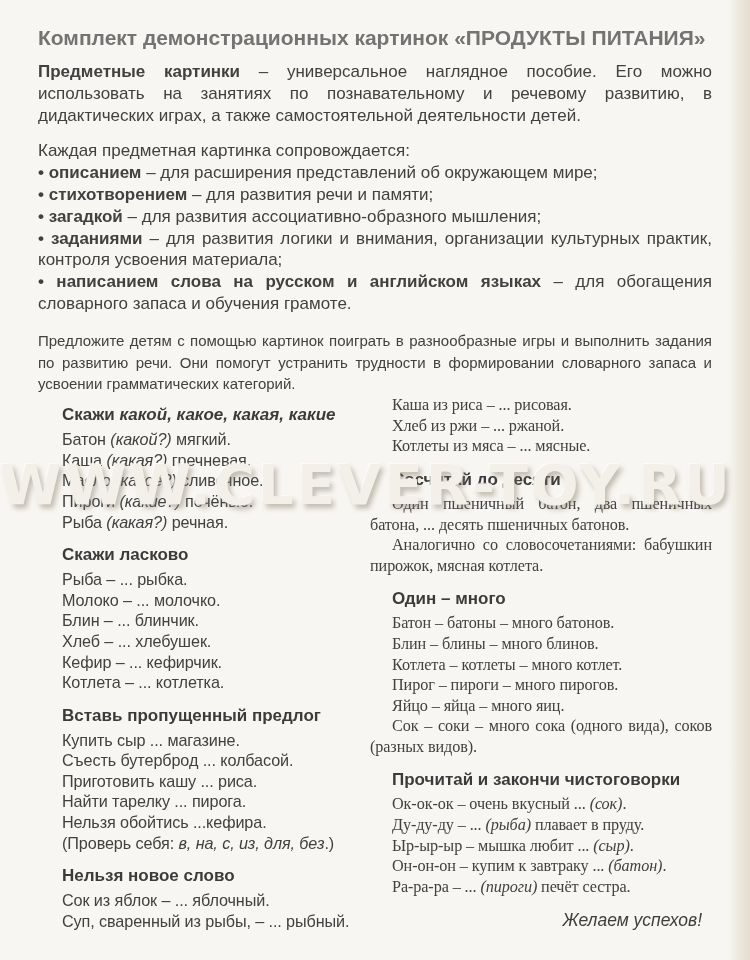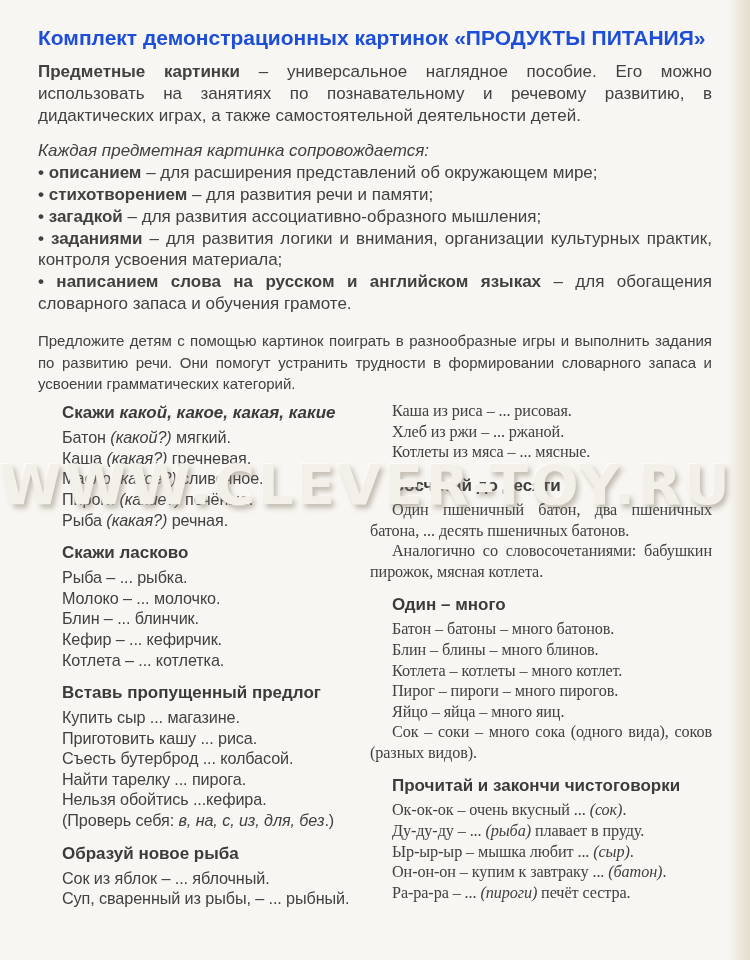--- a/index.html
+++ b/index.html
@@ -9,29 +9,29 @@
     font-family:"Liberation Sans","DejaVu Sans",sans-serif;
     color:#414141;
   }
   .page::after{
     content:"";position:absolute;top:0;right:0;width:22px;height:100%;
     background:linear-gradient(90deg,rgba(210,198,175,0) 0%,rgba(208,196,170,0.45) 85%);
     pointer-events:none;
   }
   h1{
     margin:0;padding:24px 38px 0 38px;
-    font-size:21px;line-height:28px;font-weight:bold;color:#1d4ed8;
+    font-size:21px;line-height:28px;font-weight:bold;color:#737373;
   }
   .intro{margin:9px 38px 0;text-align:justify;font-size:17px;line-height:21.8px;}
-  .lead{margin:14px 38px 0;font-size:17px;line-height:21.8px;font-style:italic;}
+  .lead{margin:14px 38px 0;font-size:17px;line-height:21.8px;}
   .bullets{margin:0 38px;}
   .bullet{margin:0;text-align:justify;font-size:17px;line-height:21.8px;}
   .bullet .marker{font-weight:bold;}
   .suggestion{margin:15px 38px 0;text-align:justify;font-size:15px;line-height:21.8px;}
-  .cols{display:flex;margin:6px 38px 0;align-items:flex-start;}
+  .cols{display:flex;margin:0 38px 0;align-items:flex-end;}
   .col-left{width:332px;padding-left:24px;box-sizing:border-box;flex:none;}
   .col-right{width:342px;flex:none;}
   .sec{margin:0;}
   h3{margin:12px 0 4px;font-size:17px;line-height:21px;font-weight:bold;color:#3b3b3b;}
   .col-left .sec:first-child h3{margin-top:1px;}
   .col-right h3{margin-left:22px;}
   .line{margin:0;font-size:16.2px;line-height:20.6px;letter-spacing:-0.1px;}
   .col-right .line{text-align:justify;text-indent:22px;font-family:Liberation Serif, serif;}
   .closing{margin:13px 10px 0 0;text-align:right;font-style:italic;font-size:17.5px;color:#3e3e3e;}
   .s-r{}
@@ -77,34 +77,35 @@
           <p class="line"><span class="s-r">Каша </span><span class="s-i">(какая?)</span><span class="s-r"> гречневая.</span></p>
           <p class="line"><span class="s-r">Масло </span><span class="s-i">(какое?)</span><span class="s-r"> сливочное.</span></p>
           <p class="line"><span class="s-r">Пироги </span><span class="s-i">(какие?)</span><span class="s-r"> печёные.</span></p>
           <p class="line"><span class="s-r">Рыба </span><span class="s-i">(какая?)</span><span class="s-r"> речная.</span></p>
         </section>
         <section class="sec">
           <h3><span class="s-b">Скажи ласково</span></h3>
           <p class="line"><span class="s-r">Рыба – ... рыбка.</span></p>
           <p class="line"><span class="s-r">Молоко – ... молочко.</span></p>
           <p class="line"><span class="s-r">Блин – ... блинчик.</span></p>
+          <p class="line"><span class="s-r">Хлеб – ... хлебушек.</span></p>
           <p class="line"><span class="s-r">Кефир – ... кефирчик.</span></p>
           <p class="line"><span class="s-r">Котлета – ... котлетка.</span></p>
         </section>
         <section class="sec">
           <h3><span class="s-b">Вставь пропущенный предлог</span></h3>
           <p class="line"><span class="s-r">Купить сыр ... магазине.</span></p>
+          <p class="line"><span class="s-r">Съесть бутерброд ... колбасой.</span></p>
           <p class="line"><span class="s-r">Приготовить кашу ... риса.</span></p>
-          <p class="line"><span class="s-r">Съесть бутерброд ... колбасой.</span></p>
           <p class="line"><span class="s-r">Найти тарелку ... пирога.</span></p>
           <p class="line"><span class="s-r">Нельзя обойтись ...кефира.</span></p>
           <p class="line"><span class="s-r">(Проверь себя: </span><span class="s-i">в, на, с, из, для, без</span><span class="s-r">.)</span></p>
         </section>
         <section class="sec">
-          <h3><span class="s-b">Образуй новое рыба</span></h3>
+          <h3><span class="s-b">Нельзя новое слово</span></h3>
           <p class="line"><span class="s-r">Сок из яблок – ... яблочный.</span></p>
           <p class="line"><span class="s-r">Суп, сваренный из рыбы, – ... рыбный.</span></p>
         </section>
       </div>
     <div class="col col-right">
 
     <section class="sec">
           <p class="line"><span class="s-r">Каша из риса – ... рисовая.</span></p>
           <p class="line"><span class="s-r">Хлеб из ржи – ... ржаной.</span></p>
           <p class="line"><span class="s-r">Котлеты из мяса – ... мясные.</span></p>
@@ -124,15 +125,16 @@
           <p class="line"><span class="s-r">Сок – соки – много сока (одного вида), соков (разных видов).</span></p>
         </section>
         <section class="sec">
           <h3><span class="s-b">Прочитай и закончи чистоговорки</span></h3>
           <p class="line"><span class="s-r">Ок-ок-ок – очень вкусный ... </span><span class="s-i">(сок)</span><span class="s-r">.</span></p>
           <p class="line"><span class="s-r">Ду-ду-ду – ... </span><span class="s-i">(рыба)</span><span class="s-r"> плавает в пруду.</span></p>
           <p class="line"><span class="s-r">Ыр-ыр-ыр – мышка любит ... </span><span class="s-i">(сыр)</span><span class="s-r">.</span></p>
           <p class="line"><span class="s-r">Он-он-он – купим к завтраку ... </span><span class="s-i">(батон)</span><span class="s-r">.</span></p>
           <p class="line"><span class="s-r">Ра-ра-ра – ... </span><span class="s-i">(пироги)</span><span class="s-r"> печёт сестра.</span></p>
         </section>
+        <p class="closing">Желаем успехов!</p>
       </div>
   </div>
 </div>
 
 </body></html>

